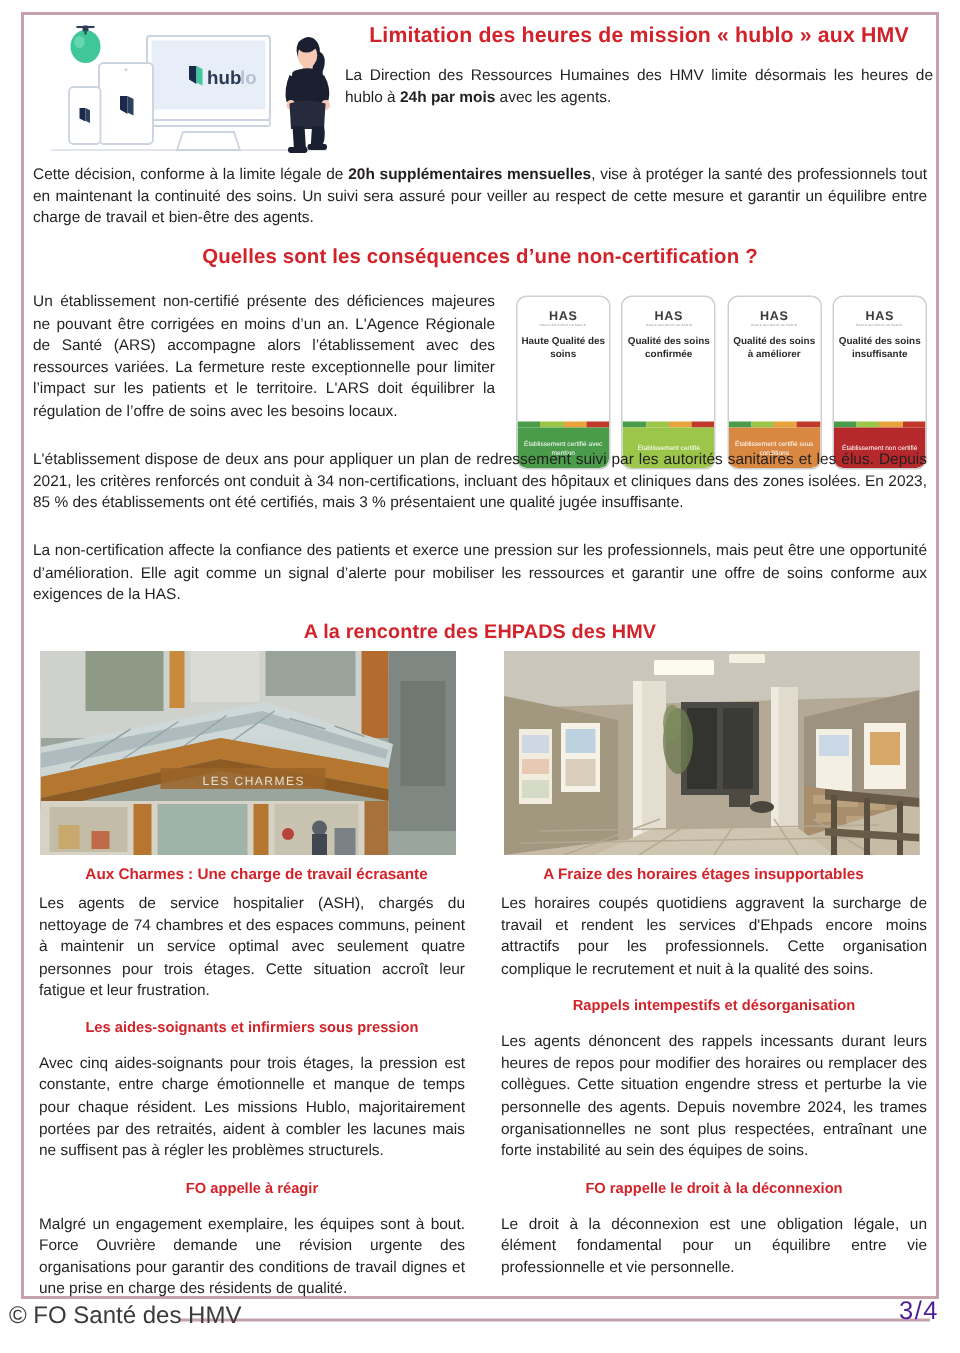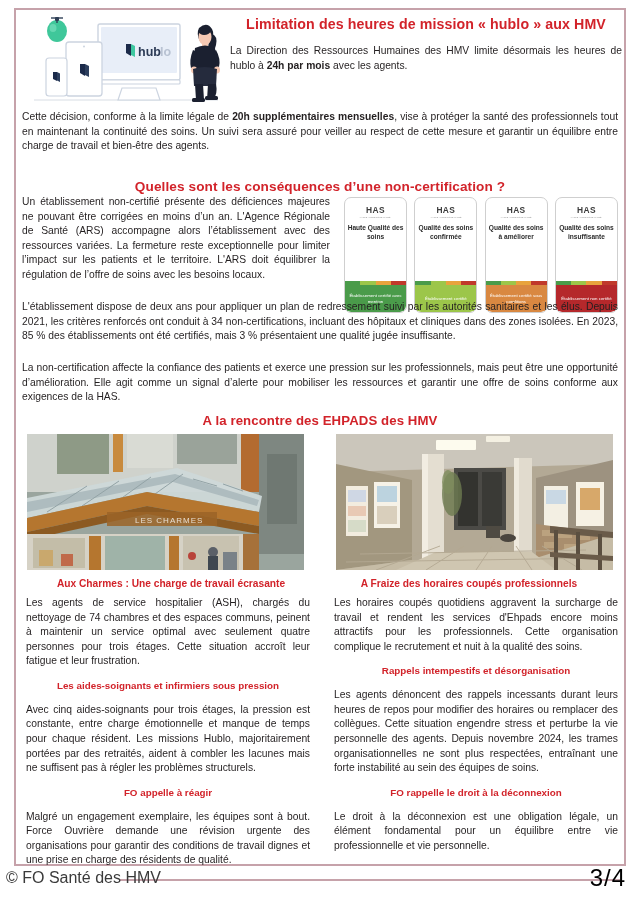--- a/index.html
+++ b/index.html
@@ -41,21 +41,21 @@
     letter-spacing: .1px;
   }
   .title-main {
     font-size: 14.2px;
     line-height: 1.2;
     margin: 0;
   }
   .title-sec {
     font-size: 13.6px;
     line-height: 1.2;
-    margin: 16px;
+    margin: 0;
   }
   .title-third {
     font-size: 13.2px;
     margin: 0;
   }
   .cap-red {
     color: #d2232a;
     font-weight: bold;
     font-size: 10.2px;
     text-align: center;
@@ -261,22 +261,22 @@
   }
   #copyright {
     position: absolute;
     left: 6px; top: 869px;
     font-size: 16px;
     color: #3a3a3a;
   }
   #pagenum {
     position: absolute;
     right: 14px; top: 864px;
-    font-size: 24px;
-    color: #000000;
+    font-size: 17px;
+    color: #4c1d95;
     letter-spacing: 1px;
     margin-left: 39px;
   }
 
   
   .ill-svg { display: block; }
 </style>
 </head>
 <body>
 
@@ -547,21 +547,21 @@
         <polygon points="214,118 277,122 277,127 214,123" fill="#6a5b49"></polygon>
       </svg>
     </div>
   </div>
 
   <div id="captions">
     <div>
       <p class="cap-red">Aux Charmes : Une charge de travail écrasante</p>
     </div>
     <div>
-      <p class="cap-red">A Fraize des horaires coupés professionnels</p>
+      <p class="cap-red">A Fraize des horaires étages insupportables</p>
     </div>
   </div>
 
   <div id="cols">
 
     <div class="col" id="col-left">
       <p class="body">Les agents de service hospitalier (ASH), chargés du nettoyage de 74 chambres et des espaces communs, peinent à maintenir un service optimal avec seulement quatre personnes pour trois étages. Cette situation accroît leur fatigue et leur frustration.</p>
       <p class="sub-red">Les aides-soignants et infirmiers sous pression</p>
       <p class="body">Avec cinq aides-soignants pour trois étages, la pression est constante, entre charge émotionnelle et manque de temps pour chaque résident. Les missions Hublo, majoritairement portées par des retraités, aident à combler les lacunes mais ne suffisent pas à régler les problèmes structurels.</p>
       <p class="sub-red">FO appelle à réagir</p>

